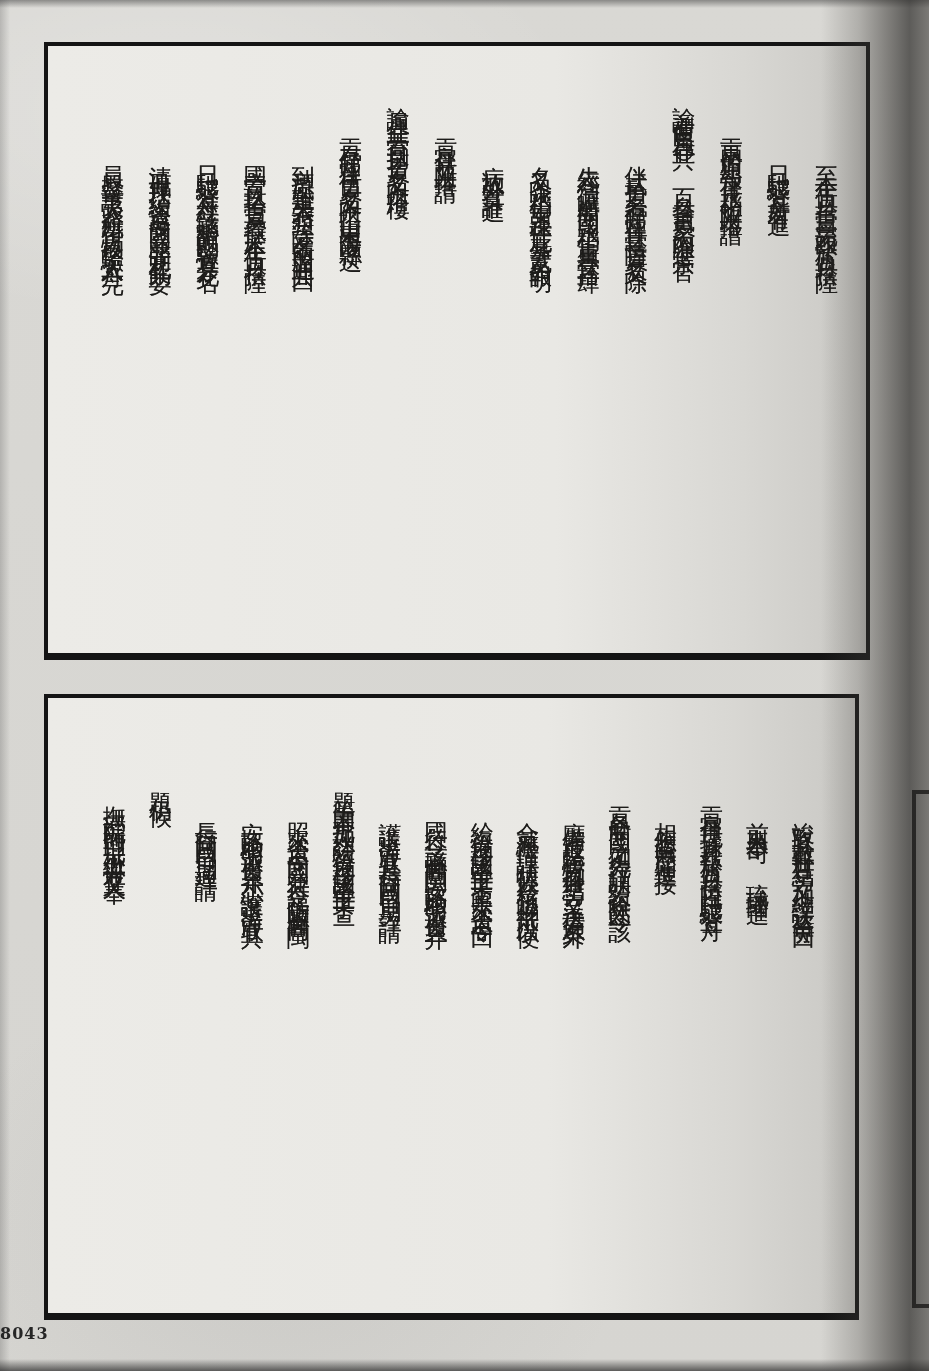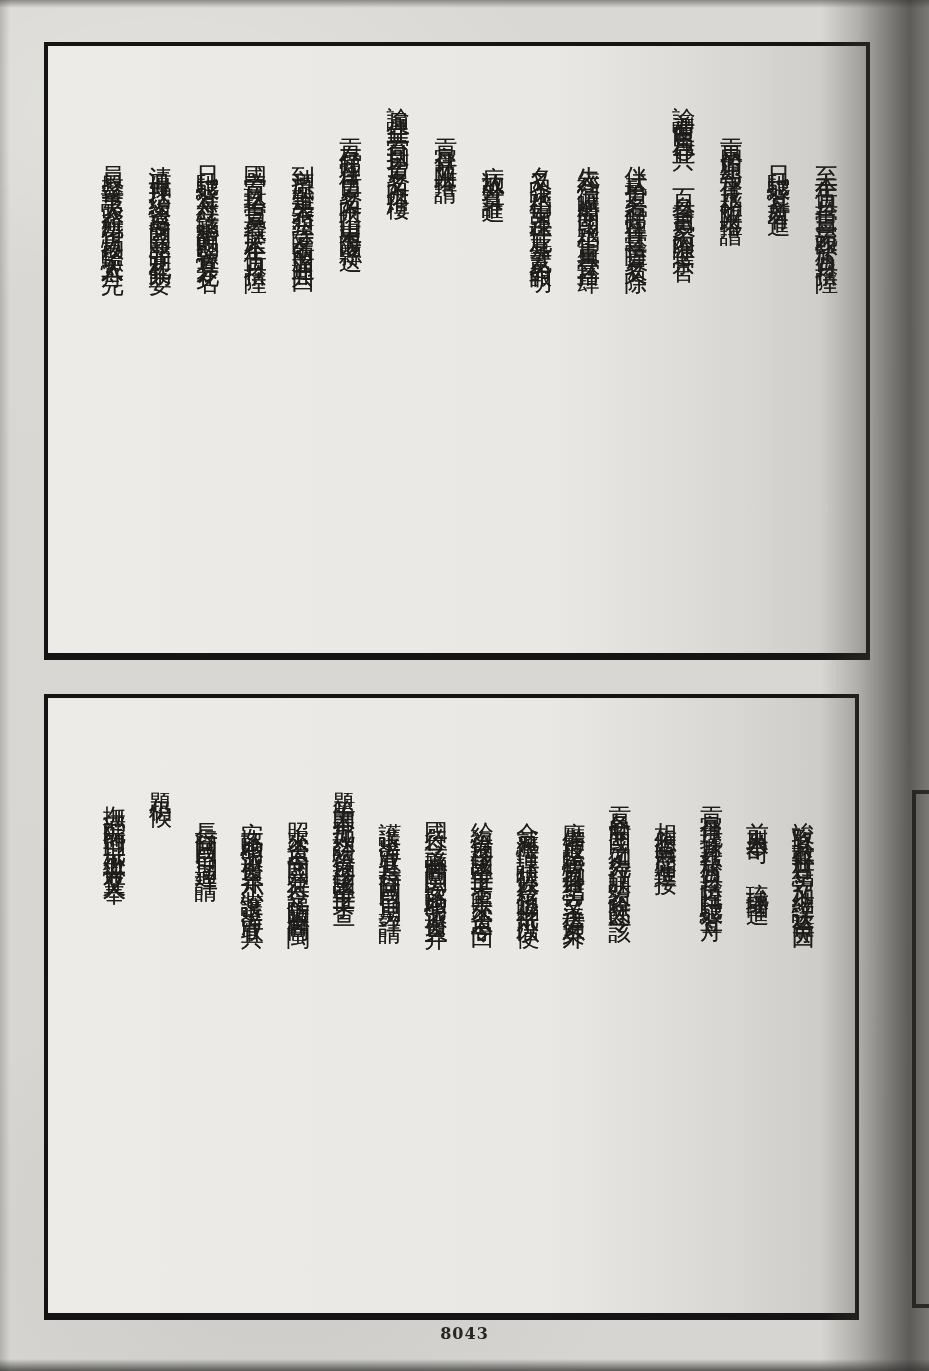--- a/index.html
+++ b/index.html
@@ -42,21 +42,21 @@
   .panel-upper .raise0{margin-top:102px;}
   .panel-upper .raise1{margin-top:74px;}
   .panel-upper .raise2{margin-top:42px;}
   .panel-lower .raise0{margin-top:106px;}
   .panel-lower .raise1{margin-top:90px;}
   .panel-lower .raise2{margin-top:76px;}
   .neighbor-frame-v{position:absolute;left:912px;top:790px;width:4px;height:518px;background:#161616;z-index:30;}
   .neighbor-frame-ht{position:absolute;left:912px;top:790px;width:17px;height:4px;background:#161616;z-index:30;}
   .neighbor-frame-hb{position:absolute;left:912px;top:1304px;width:17px;height:4px;background:#161616;z-index:30;}
   .page-number{
-    position:absolute;left:0;top:1324px;width:929px;text-align:center;
+    position:absolute;left:0;top:1324px;width:929px;
     font-family:"DejaVu Serif",serif;font-size:16px;font-weight:bold;
     letter-spacing:1px;color:#262626;
   }
 </style>
 </head>
 <body>
 
 <div class="scan-edge-top"></div>
 <div class="scan-edge-left"></div>
 <div class="scan-edge-bottom"></div>

